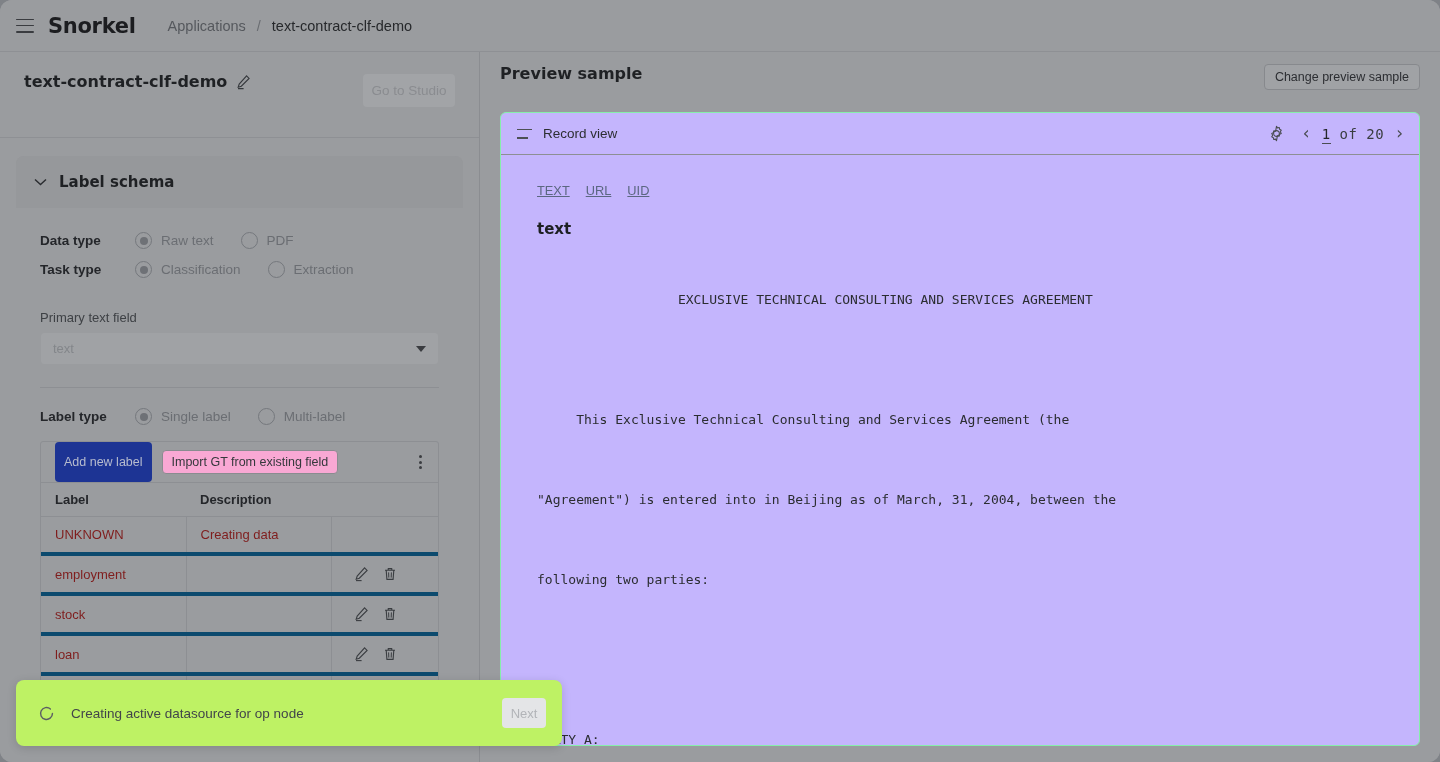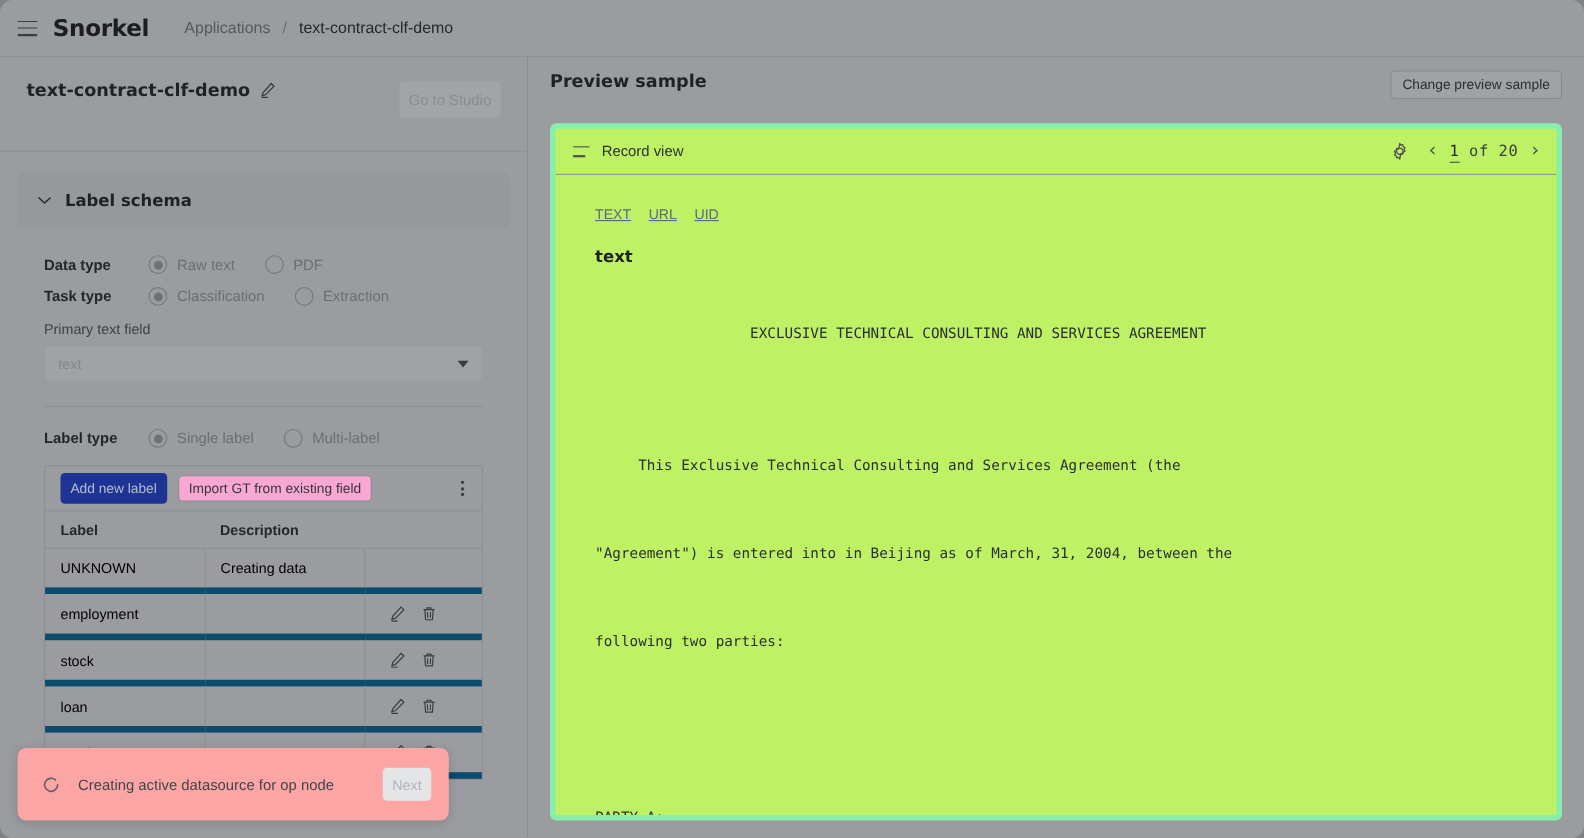--- a/index.html
+++ b/index.html
@@ -177,21 +177,21 @@
     display: flex; align-items: center;
     padding: 0 14px;
     gap: 10px;
     border-bottom: 1px solid #8d8f93;
     position: relative;
   }
   .btn-primary {
     background: #1d3494;
     color: #b7bcce;
     border: none; border-radius: 4px;
-    height: 28px; padding: 0 9px;
+    height: 40px; padding: 0 9px;
     font-size: 12.5px;
     font-family: "Liberation Sans", sans-serif;
     cursor: pointer;
   }
   .btn-secondary {
     background: #f9a8d4;
     color: #35383c;
     border: 1px solid #8a8c90; border-radius: 4px;
     height: 24px; padding: 0 9px;
     font-size: 12.5px;
@@ -207,23 +207,23 @@
   .kebab i { display: block; width: 3px; height: 3px; background: #3b3d41; border-radius: 50%; }
 
   table#labels { width: 100%; border-collapse: collapse; }
   table#labels th {
     text-align: left;
     font-size: 13px; font-weight: 700; color: #24262a;
     padding: 9px 0 9px 14px;
     border-bottom: 1px solid #8d8f93;
   }
   table#labels td {
-    font-size: 13px; color: #000000;
+    font-size: 13px; color: #7f1d1d;
     padding: 10px 0 10px 14px;
-    border-bottom: 6px solid #0c4a6e;
+    border-bottom: 4px solid #0c4a6e;
     border-right: 1px solid #8d8f93;
   }
   table#labels td:last-child { border-right: none; }
   table#labels th:nth-child(1), table#labels td:nth-child(1) { width: 145px; }
   table#labels th:nth-child(2), table#labels td:nth-child(2) { width: 145px; }
   table#labels th:nth-child(3), table#labels td:nth-child(3) { width: auto; }
   table#labels th:nth-child(1), table#labels th:nth-child(2) { border-right: none; }
   .row-actions { display: flex; gap: 12px; align-items: center; padding-left: 8px; }
   .act-ico { width: 16px; height: 16px; cursor: pointer; display: block; }
 
@@ -247,23 +247,23 @@
     border: 1px solid #87898d;
     border-radius: 4px;
     height: 26px; padding: 0 10px;
     font-size: 12.5px; color: #2c2e32;
     font-family: "Liberation Sans", sans-serif;
     cursor: pointer;
   }
 
   #record-card {
     margin-top: 6px;
-    border: 5px solid #86efac;
+    border: 1px solid #86efac;
     border-radius: 6px;
-    background: #bef264;
+    background: #c4b5fd;
     height: 634px;
     overflow: hidden;
   }
   #record-head {
     height: 42px;
     display: flex; align-items: center;
     padding: 0 16px;
     border-bottom: 1px solid #8d8f93;
     justify-content: space-between;
   }
@@ -319,22 +319,22 @@
   
   #overlay {
     position: absolute;
     left: 0; top: 0; width: 1440px; height: 762px;
     background: rgba(0,0,0,0.0);
     pointer-events: none;
   }
   #toast {
     position: absolute;
     left: 16px; bottom: 16px;
-    width: 392px; height: 66px;
-    background: #fca5a5;
+    width: 546px; height: 66px;
+    background: #bef264;
     border-radius: 8px;
     box-shadow: 0 2px 10px rgba(0,0,0,0.14);
     display: flex; align-items: center;
     padding: 0 16px 0 22px;
     justify-content: space-between;
     z-index: 40;
   }
   .toast-left { display: flex; align-items: center; gap: 16px; }
   .spinner { width: 17px; height: 17px; display: block; }
   .toast-msg { font-size: 13.5px; color: #42454a; }
@@ -398,21 +398,21 @@
             <label class="radio-opt">
               <span class="radio checked"></span>
               <span class="radio-text">Raw text</span>
             </label>
             <label class="radio-opt">
               <span class="radio"></span>
               <span class="radio-text">PDF</span>
             </label>
           </div>
 
-          <div class="field-row" style="margin-bottom:14px">
+          <div class="field-row" style="margin-bottom:32px">
             <span class="field-label">Task type</span>
             <label class="radio-opt">
               <span class="radio checked"></span>
               <span class="radio-text">Classification</span>
             </label>
             <label class="radio-opt">
               <span class="radio"></span>
               <span class="radio-text">Extraction</span>
             </label>
           </div>

